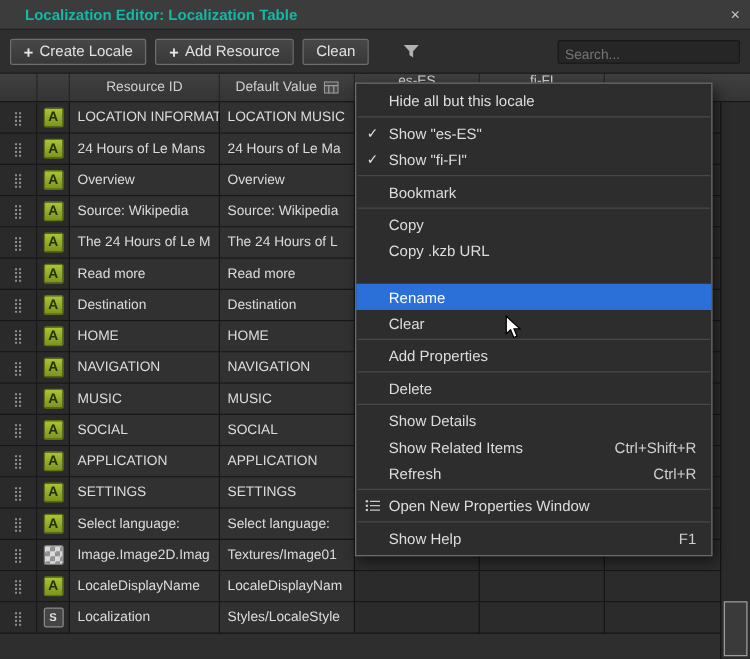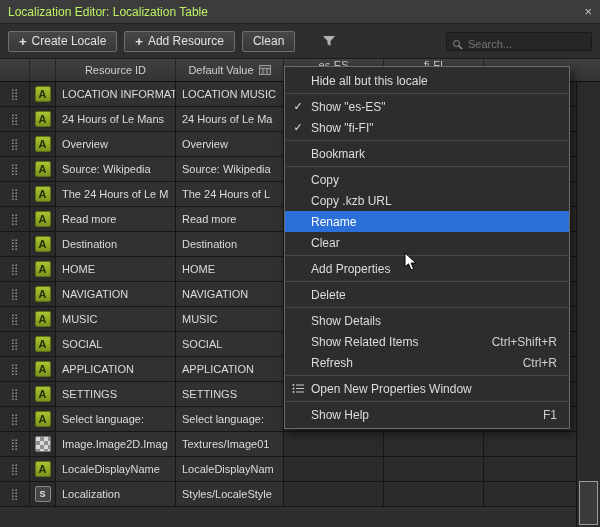--- a/index.html
+++ b/index.html
@@ -1,30 +1,30 @@
 <!DOCTYPE html>
 <html><head>
 <meta charset="utf-8">
 <style>
   * { margin:0; padding:0; box-sizing:border-box; }
   html,body { width:600px; height:527px; overflow:hidden; }
   body { font-family:"Liberation Sans", sans-serif; background:#2e2e2e; color:#d8d8d8; position:relative; }
 
   .titlebar { height:24px; background:#3c3c3c; border-bottom:1px solid #232323;
     display:flex; align-items:center; justify-content:space-between; padding:0 8px; }
-  .titlebar .title { font-size:12px; font-weight:normal; color:#bef264; }
+  .titlebar .title { font-size:12px; font-weight:bold; color:#14b8a6;margin-left:12px; }
   .close-btn { color:#c4c4c4; font-size:13px; line-height:1; cursor:default; }
 
   .toolbar { height:34px; display:flex; align-items:center; padding:0 8px; gap:7px; }
   .btn { background:linear-gradient(#474747,#383838); border:1px solid #6e6e6e; border-radius:2px;
     color:#e2e2e2; font-size:12px; height:21px; padding:0 10px; display:flex; align-items:center; gap:5px; }
   .btn .plus { font-size:13px; font-weight:bold; color:#e8e8e8; }
   .funnel-btn { margin-left:20px; background:none; border:none; display:flex; align-items:center; }
   .searchbox { margin-left:auto; width:146px; height:19px; background:#262626; border:1px solid #191919;
-    border-radius:2px; display:flex; align-items:flex-end; padding:0 5px; gap:5px; }
+    border-radius:2px; display:flex; align-items:flex-start; padding:0 5px; gap:5px;flex-direction:column; }
   .searchbox input { flex:1; min-width:0; background:transparent; border:none; outline:none;
     color:#c0c0c0; font-size:11px; font-family:inherit; }
 
   .header-row { display:flex; height:24px; background:linear-gradient(#404040,#343434);
     border-top:1px solid #1c1c1c; border-bottom:1px solid #121212; }
   .hcell { display:flex; align-items:center; justify-content:center; gap:5px;
     font-size:11px; color:#d0d0d0; border-right:1px solid #262626; }
 
   .w-handle { width:30px; } .w-icon { width:26px; } .w-id { width:120px; }
   .w-value { width:108px; } .w-loc { width:100px;flex-direction:column; } .w-fill { flex:1; border-right:none; }
@@ -57,21 +57,21 @@
 
   .context-menu { position:absolute; left:284px; top:66px; width:286px;
     background:#2d2d2d; border:1px solid #6c6c6c; padding:3px 0;
     box-shadow:3px 4px 10px rgba(0,0,0,.55); z-index:10; }
   .menu-item { height:21px; display:flex; align-items:center; font-size:12px;
     color:#dddddd; padding-right:12px; }
   .menu-item .gutter { width:26px; display:flex; align-items:center; justify-content:center;
     font-size:11px; color:#e4e4e4; }
   .menu-item .label { flex:1; white-space:nowrap; overflow:hidden; }
   .menu-item .shortcut { color:#cfcfcf; margin-left:14px; }
-  .menu-item.highlight { background:#2a70d8; color:#ffffff; }
+  .menu-item.highlight { background:#2a70d8; color:#ffffff;margin-top:16px; }
   .menu-item.highlight .shortcut { color:#ffffff; }
   .menu-sep { height:1px; background:#494949; margin:2px 1px; }
 
   .cursor { position:absolute; left:404px; top:252px; z-index:20; pointer-events:none; }
 </style>
 </head>
 <body>
 
 <div class="titlebar">
   <span class="title">Localization Editor: Localization Table</span>

